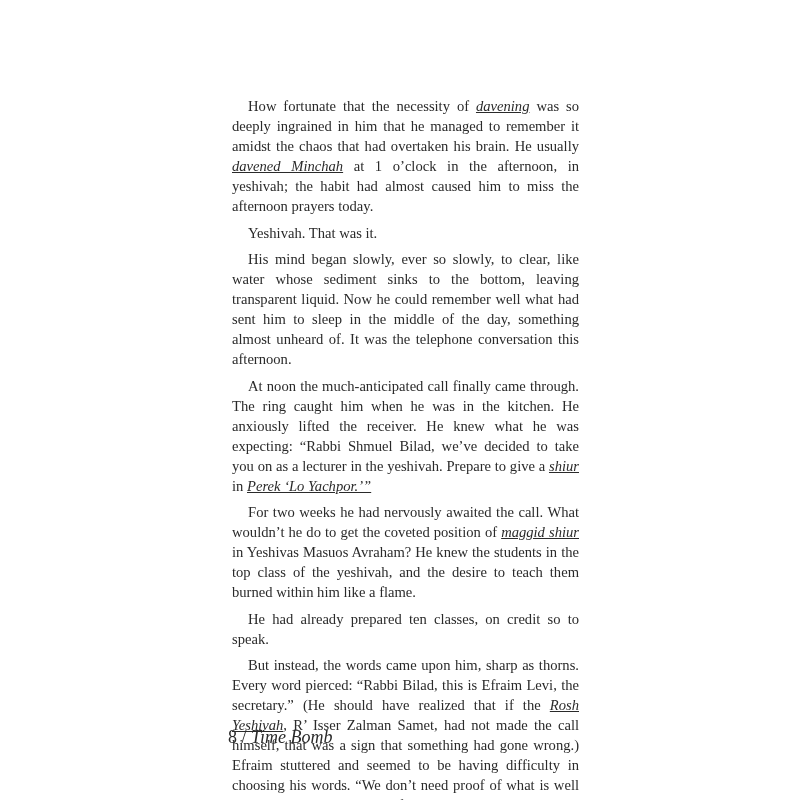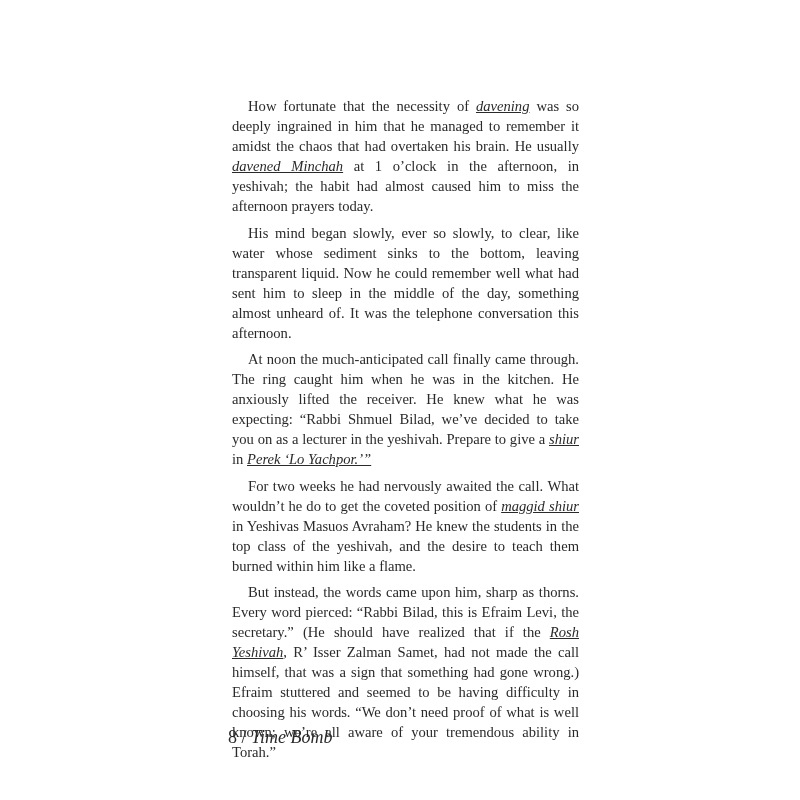--- a/index.html
+++ b/index.html
@@ -30,22 +30,24 @@
     font-size: 18px;
     color: #2a2a2a;
   }
   .footer .title { font-style: italic; }
 </style>
 </head>
 <body>
 
 <div class="page">
   <p class="para"><span>How fortunate that the necessity of </span><span class="ital">davening</span><span> was so deeply ingrained in him that he managed to remember it amidst the chaos that had overtaken his brain. He usually </span><span class="ital">davened Minchah</span><span> at 1 o’clock in the afternoon, in yeshivah; the habit had almost caused him to miss the afternoon prayers today.</span></p>
+  <p class="para"><span>Yeshivah. That was it.</span></p>
   <p class="para"><span>His mind began slowly, ever so slowly, to clear, like water whose sedi­ment sinks to the bottom, leaving transparent liquid. Now he could remember well what had sent him to sleep in the middle of the day, some­thing almost unheard of. It was the telephone conversation this afternoon.</span></p>
   <p class="para"><span>At noon the much-anticipated call finally came through. The ring caught him when he was in the kitchen. He anxiously lifted the receiver. He knew what he was expecting: “Rabbi Shmuel Bilad, we’ve decided to take you on as a lecturer in the yeshivah. Prepare to give a </span><span class="ital">shiur</span><span> in </span><span class="ital">Perek ‘Lo Yachpor.’”</span></p>
   <p class="para"><span>For two weeks he had nervously awaited the call. What wouldn’t he do to get the coveted position of </span><span class="ital">maggid shiur</span><span> in Yeshivas Masuos Avraham? He knew the students in the top class of the yeshivah, and the desire to teach them burned within him like a flame.</span></p>
+  <p class="para"><span>He had already prepared ten classes, on credit so to speak.</span></p>
   <p class="para"><span>But instead, the words came upon him, sharp as thorns. Every word pierced: “Rabbi Bilad, this is Efraim Levi, the secretary.” (He should have realized that if the </span><span class="ital">Rosh Yeshivah</span><span>, R’ Isser Zalman Samet, had not made the call himself, that was a sign that something had gone wrong.) Efraim stut­tered and seemed to be having difficulty in choosing his words. “We don’t need proof of what is well known; we’re all aware of your tremendous ability in Torah.”</span></p>
 
 </div>
 
 <div class="footer">
   <span>8</span><span> / </span><span class="title">Time Bomb</span>
 </div>
 
 </body></html>

